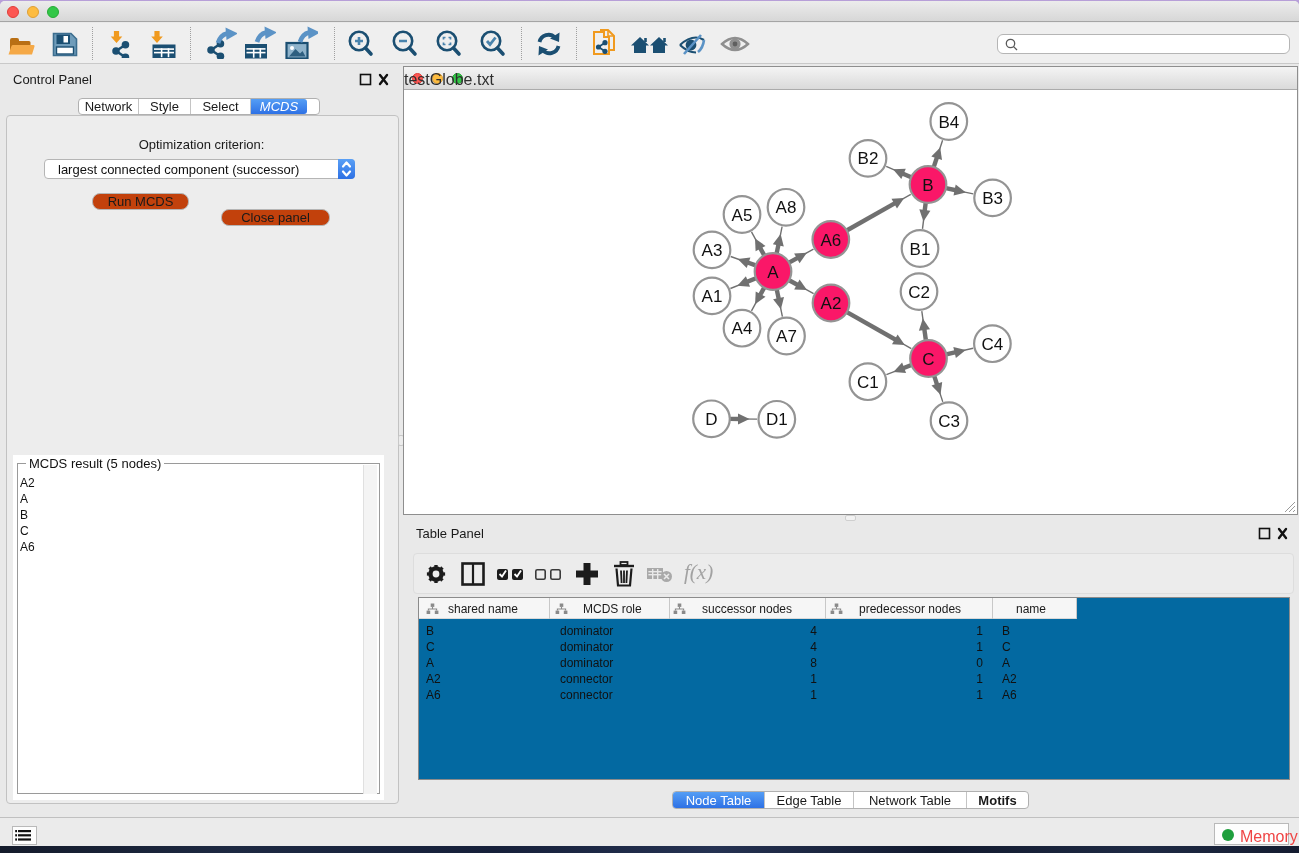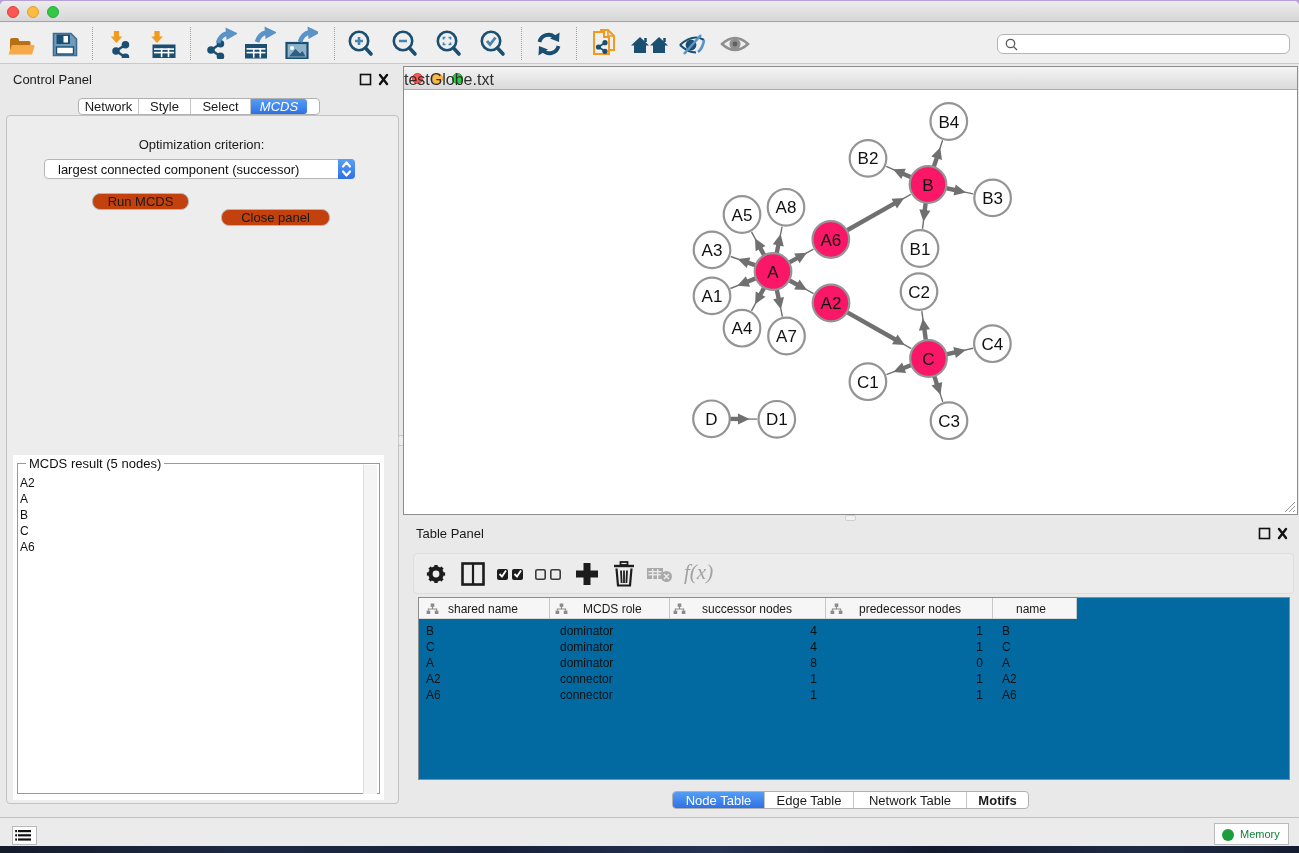--- a/index.html
+++ b/index.html
@@ -515,17 +515,17 @@
             <rect x="5" y="7.2" width="13" height="2.2"></rect>
             <rect x="5" y="11.4" width="13" height="2.2"></rect>
             <rect x="2.2" y="3" width="1.8" height="2.2"></rect>
             <rect x="2.2" y="7.2" width="1.8" height="2.2"></rect>
             <rect x="2.2" y="11.4" width="1.8" height="2.2"></rect>
           </g>
         </svg>
     </div>
     <div class="abs" style="left:1214px;top:5px;width:75px;height:22px;background:#fdfdfd;border:1px solid #b9b9b9">
       <div class="abs" style="left:7px;top:5px;width:12px;height:12px;border-radius:50%;background:#1d9e3c"></div>
-      <div class="abs" style="left:25px;top:4px;font-size:11px;color:#15803d">Memory</div>
+      <div class="abs" style="left:25px;top:4px;font-size:16px;color:#ef4444">Memory</div>
     </div>
   </div>
 </div>
 <div id="deskbottom"></div>
 
 </body></html>

